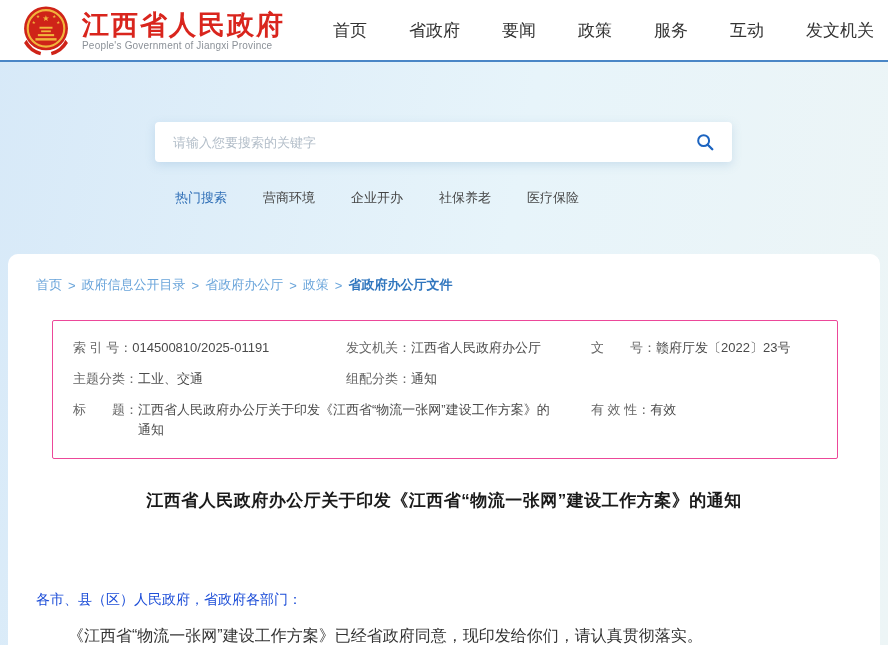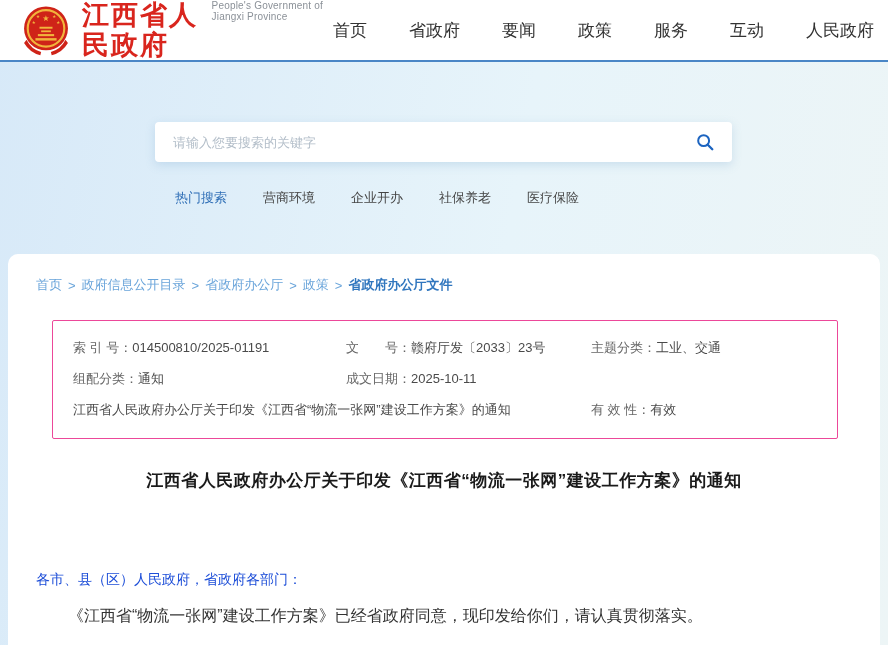--- a/index.html
+++ b/index.html
@@ -11,21 +11,21 @@
 
   
   .site-header {
     height: 62px; background: #ffffff;
     display: flex; align-items: center; justify-content: space-between;
     padding: 0 8px 0 20px;
     border-bottom: 2px solid #4a86c6;
   }
   .brand { display: flex; align-items: center; gap: 10px; cursor: pointer; }
   .emblem { width: 52px; height: 52px; flex-shrink: 0; }
-  .brand-text { display: flex; flex-direction: row; }
+  .brand-text { display: flex; flex-direction: column; }
   .site-title {
     color: #d9251d; font-size: 27px; font-weight: bold; letter-spacing: 2px;
     line-height: 30px;
   }
   .site-subtitle { color: #8b9198; font-size: 10px; margin-top: 0; letter-spacing: 0.2px; }
   .main-nav { display: flex; align-items: center; gap: 42px; padding-right: 6px; }
   .nav-item {
     font-size: 17px; color: #333333; cursor: pointer; white-space: nowrap;
     text-decoration: none;
   }
@@ -122,21 +122,21 @@
       <div class="site-subtitle">People's Government of Jiangxi Province</div>
     </div>
   </div>
   <nav class="main-nav">
     <a class="nav-item">首页</a>
     <a class="nav-item">省政府</a>
     <a class="nav-item">要闻</a>
     <a class="nav-item">政策</a>
     <a class="nav-item">服务</a>
     <a class="nav-item">互动</a>
-    <a class="nav-item">人民政府</a>
+    <a class="nav-item">发文机关</a>
   </nav>
 </header>
 
 <section class="hero">
   <div class="search-wrap">
     <div class="search-box">
       <input class="search-input" type="text" placeholder="请输入您要搜索的关键字" style="">
       <button class="search-btn">
         <svg width="20" height="20" viewBox="0 0 22 22">
           <circle cx="9.5" cy="9.5" r="6" fill="none" stroke="#1c64c0" stroke-width="2.2"></circle>
@@ -168,36 +168,37 @@
     <span class="crumb-current">省政府办公厅文件</span>
   </nav>
 
   <div class="meta-box">
     <div class="meta-grid">
       <div class="meta-cell">
         <span class="meta-label">索 引 号：</span>
         <span class="meta-value">014500810/2025-01191</span>
       </div>
       <div class="meta-cell">
+        <span class="meta-label">发文机关：</span>
+        <span class="meta-value">江西省人民政府办公厅</span>
+      </div>
+      <div class="meta-cell">
         <span class="meta-label">文　　号：</span>
-        <span class="meta-value">赣府厅发〔2033〕23号</span>
+        <span class="meta-value">赣府厅发〔2022〕23号</span>
       </div>
       <div class="meta-cell">
         <span class="meta-label">主题分类：</span>
         <span class="meta-value">工业、交通</span>
       </div>
       <div class="meta-cell">
         <span class="meta-label">组配分类：</span>
         <span class="meta-value">通知</span>
       </div>
-      <div class="meta-cell">
-        <span class="meta-label">成文日期：</span>
-        <span class="meta-value">2025-10-11</span>
-      </div>
       <div class="meta-cell meta-cell-title">
+        <span class="meta-label">标　　题：</span>
         <span class="meta-value">江西省人民政府办公厅关于印发《江西省“物流一张网”建设工作方案》的通知</span>
       </div>
       <div class="meta-cell">
         <span class="meta-label">有 效 性：</span>
         <span class="meta-value">有效</span>
       </div>
     </div>
   </div>
 
   <h1 class="article-title">江西省人民政府办公厅关于印发《江西省“物流一张网”建设工作方案》的通知</h1>

